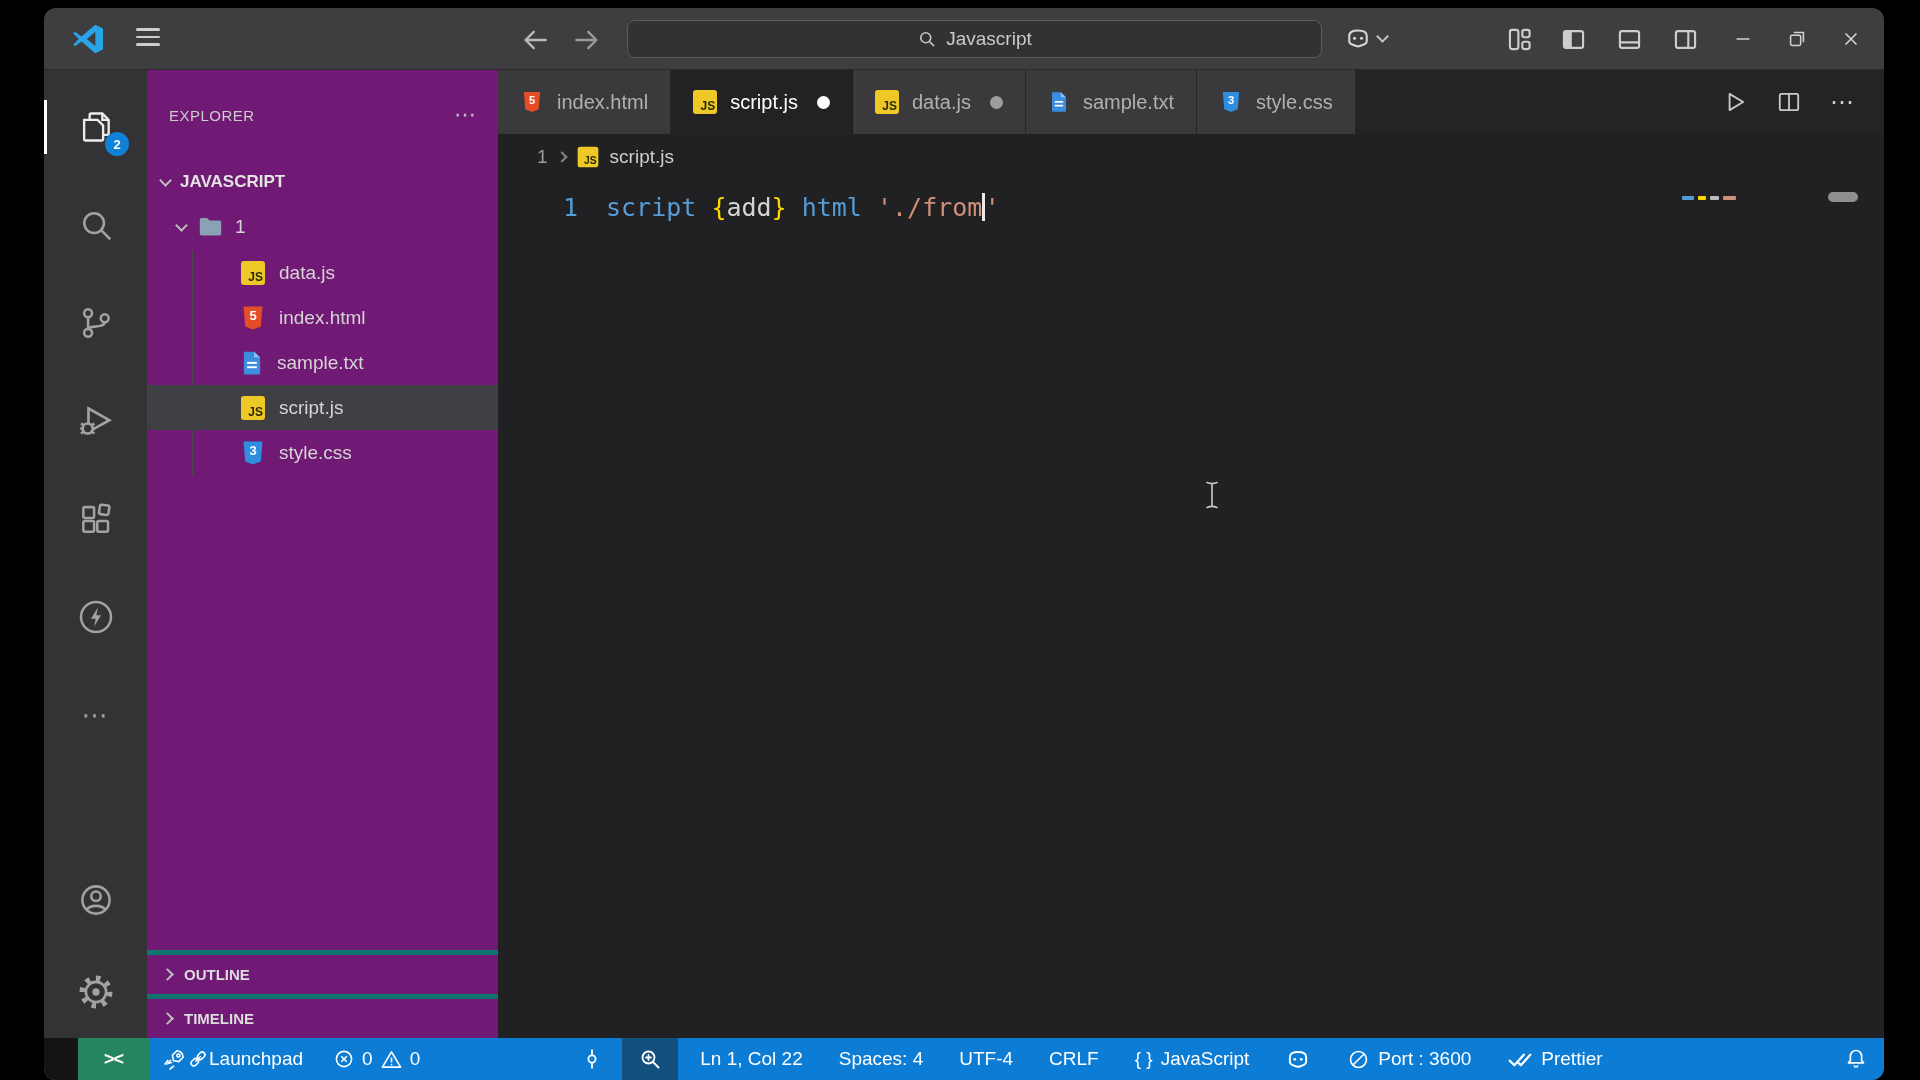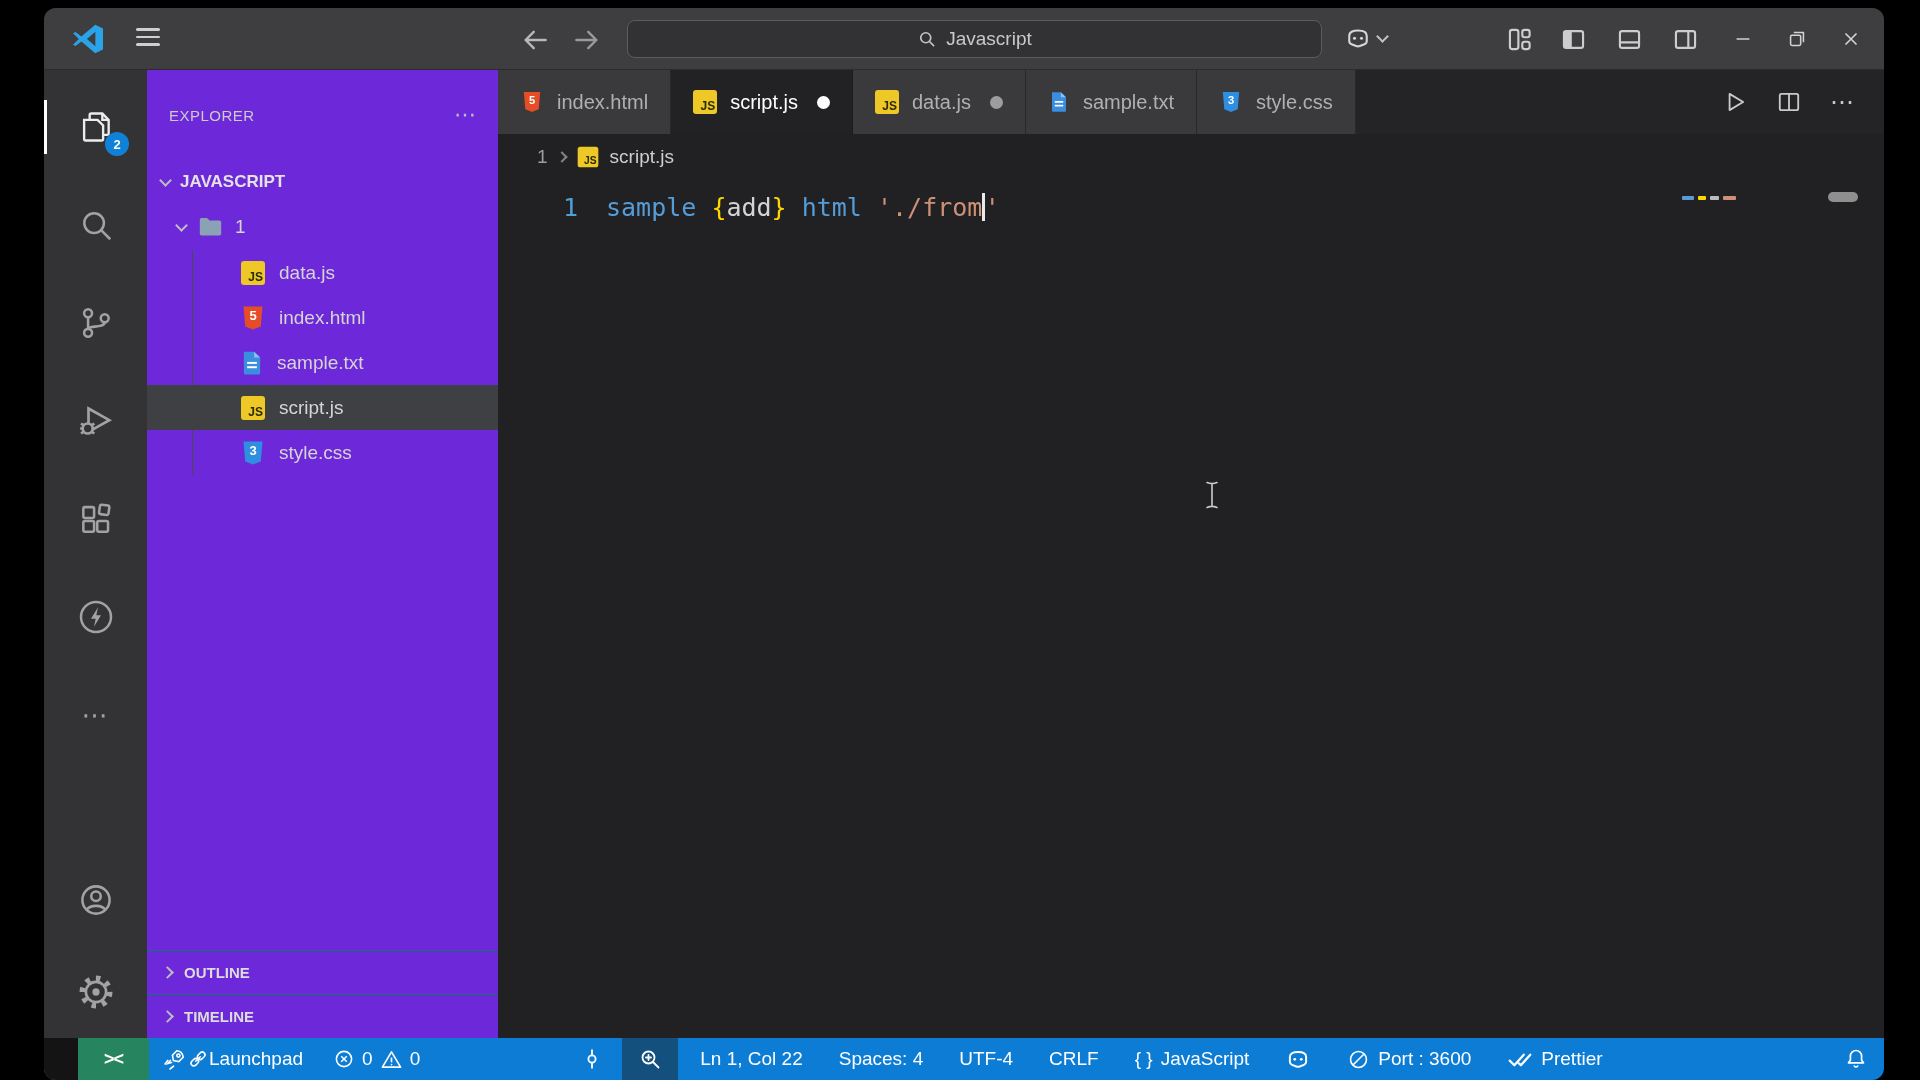--- a/index.html
+++ b/index.html
@@ -41,36 +41,36 @@
   .ab-item.active::before { content:""; position:absolute; left:0; top:22px; bottom:22px;
                             width:2.5px; background:#ffffff; }
   .ab-bottom { margin-top:auto; }
   .ab-bottom .ab-item { height:92px; }
   .badge { position:absolute; right:18px; bottom:20px; min-width:24px; height:24px; border-radius:12px;
            background:#0f82d8; color:#fff; font-size:13px; font-weight:bold; display:flex;
            align-items:center; justify-content:center; padding:0 4px; }
   .dots3 { font-size:26px; letter-spacing:2px; color:#a2a2a2; line-height:10px; }
 
   
-  .sidebar { width:351px; background:#6d28d9; flex:none; position:relative; }
+  .sidebar { width:351px; background:#701a75; flex:none; position:relative; }
   .sb-header { height:90px; display:flex; align-items:center; padding:0 22px; color:#cccccc; }
   .sb-title { font-size:15px; letter-spacing:.5px; }
   .sb-more { margin-left:auto; color:#bdbdbd; font-size:22px; cursor:pointer; line-height:10px; }
   .row { display:flex; align-items:center; cursor:pointer; color:#d5d5d5; }
   .sec-row { height:44px; padding-left:14px; gap:10px; font-weight:bold; font-size:17px; color:#e3e3e3; }
   .folder-row { height:46px; padding-left:30px; gap:11px; font-size:19px; }
   .file-row { height:45px; padding-left:94px; gap:14px; font-size:19px; position:relative; }
   .file-row.selected { background:#3f4043; }
   .chev { width:9px; height:9px; border-right:2px solid #bdbdbd; border-bottom:2px solid #bdbdbd;
           flex:none; }
   .chev.down { transform:rotate(45deg); margin-top:-4px; }
   .chev.right { transform:rotate(-45deg); }
   .indent-guide { position:absolute; left:45px; top:180px; height:225px; width:1px;
                   background:#4a4a4c; pointer-events:none; }
-  .sb-bottom-row { position:absolute; left:0; width:100%; height:44px; border-top:1px solid #0f766e;
+  .sb-bottom-row { position:absolute; left:0; width:100%; height:44px; border-top:5px solid #0f766e;
                    display:flex; align-items:center; gap:12px; padding-left:16px;
                    font-weight:bold; font-size:15px; color:#dcdcdc; cursor:pointer; }
   .outline-row { bottom:44px; }
   .timeline-row { bottom:0; }
 
   
   .fi { flex:none; display:flex; align-items:flex-end; justify-content:center; }
   .fi-js { width:24px; height:24px; background:#edc826; border-radius:3px; color:#2b2b00;
            font-weight:bold; font-size:12px; padding:0 2px 1px 0; justify-content:flex-end; }
   .fi-shield { position:relative; width:24px; height:26px; }
@@ -416,21 +416,21 @@
       <div class="breadcrumb">
         <span>1</span>
         <i class="bc-sep"></i>
         <span class="fi fi-js fi-sm">JS</span>
         <span class="bc-file">script.js</span>
       </div>
 
       <div class="code">
         <div class="code-line">
           <span class="gutter">1</span>
-          <span class="tok-kw">sample</span>
+          <span class="tok-kw">script</span>
             <span class="tok-pl"> </span>
             <span class="tok-br">{</span>
             <span class="tok-var">add</span>
             <span class="tok-br">}</span>
             <span class="tok-pl"> </span>
             <span class="tok-kw">html</span>
             <span class="tok-pl"> </span>
             <span class="tok-str">'./from</span>
             <span class="caret"></span>
             <span class="tok-str">'</span>

